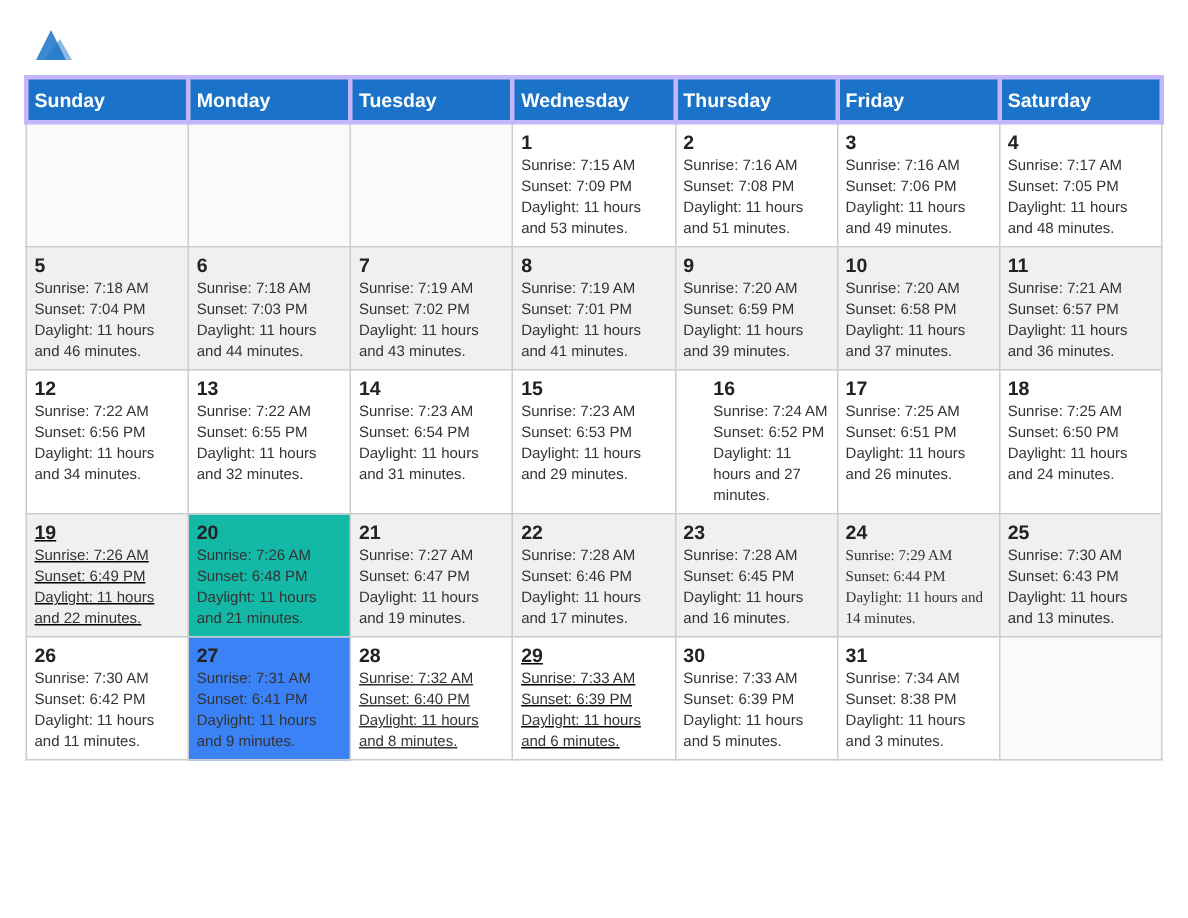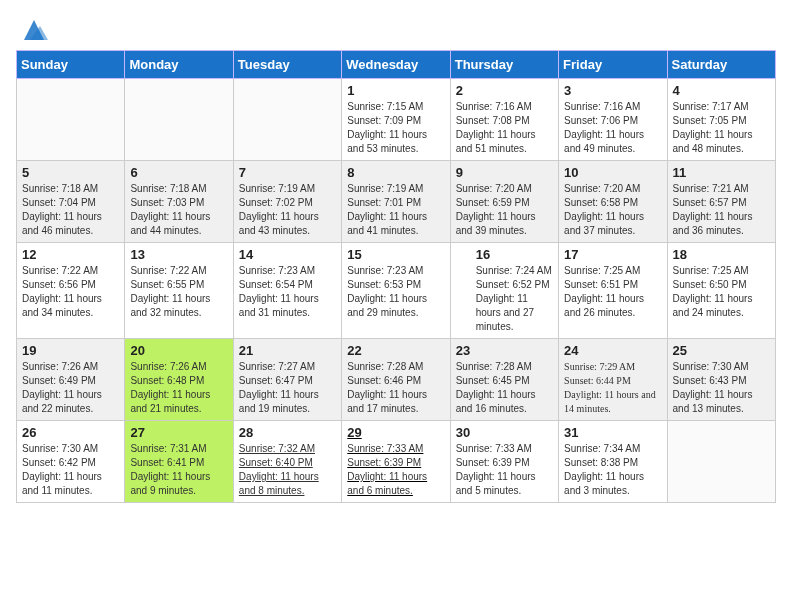--- a/index.html
+++ b/index.html
@@ -52,21 +52,21 @@
       border-collapse: collapse;
       border: 1px solid #ccc;
     }
     .calendar th {
       background: #1a73c8;
       color: #fff;
       font-size: 13px;
       font-weight: bold;
       padding: 6px 4px;
       text-align: left;
-      border: 1px solid #c4b5fd;
+      border: 3px solid #c4b5fd;
     }
     .calendar td {
       vertical-align: top;
       border: 1px solid #ccc;
       padding: 4px 5px;
       width: 108px;
       min-height: 80px;
       background: #fff;
     }
     .calendar tr:nth-child(even) td {
@@ -241,27 +241,27 @@
 Daylight: 11 hours and 26 minutes.</div>
         </td>
         <td style="background: rgb(255, 255, 255);">
           <span class="day-number">18</span>
           <div class="day-info" style="white-space: pre-line;">Sunrise: 7:25 AM
 Sunset: 6:50 PM
 Daylight: 11 hours and 24 minutes.</div>
         </td>
       </tr>
       <tr>
-        <td style="background: rgb(240, 240, 240);">
+        <td style="background: rgb(240, 240, 240); text-decoration: underline;">
           <span class="day-number">19</span>
           <div class="day-info" style="white-space: pre-line;">Sunrise: 7:26 AM
 Sunset: 6:49 PM
 Daylight: 11 hours and 22 minutes.</div>
         </td>
-        <td style="background: #bef264;">
+        <td style="background: #14b8a6;">
           <span class="day-number">20</span>
           <div class="day-info" style="white-space: pre-line;">Sunrise: 7:26 AM
 Sunset: 6:48 PM
 Daylight: 11 hours and 21 minutes.</div>
         </td>
         <td style="background: rgb(240, 240, 240);">
           <span class="day-number">21</span>
           <div class="day-info" style="white-space: pre-line;">Sunrise: 7:27 AM
 Sunset: 6:47 PM
 Daylight: 11 hours and 19 minutes.</div>
@@ -291,21 +291,21 @@
 Daylight: 11 hours and 13 minutes.</div>
         </td>
       </tr>
       <tr>
         <td style="background: rgb(255, 255, 255);">
           <span class="day-number">26</span>
           <div class="day-info" style="white-space: pre-line;">Sunrise: 7:30 AM
 Sunset: 6:42 PM
 Daylight: 11 hours and 11 minutes.</div>
         </td>
-        <td style="background: #bef264;">
+        <td style="background: #3b82f6;">
           <span class="day-number">27</span>
           <div class="day-info" style="white-space: pre-line;">Sunrise: 7:31 AM
 Sunset: 6:41 PM
 Daylight: 11 hours and 9 minutes.</div>
         </td>
         <td style="background: rgb(255, 255, 255);">
           <span class="day-number">28</span>
           <div class="day-info" style="white-space: pre-line; text-decoration: underline;">Sunrise: 7:32 AM
 Sunset: 6:40 PM
 Daylight: 11 hours and 8 minutes.</div>

